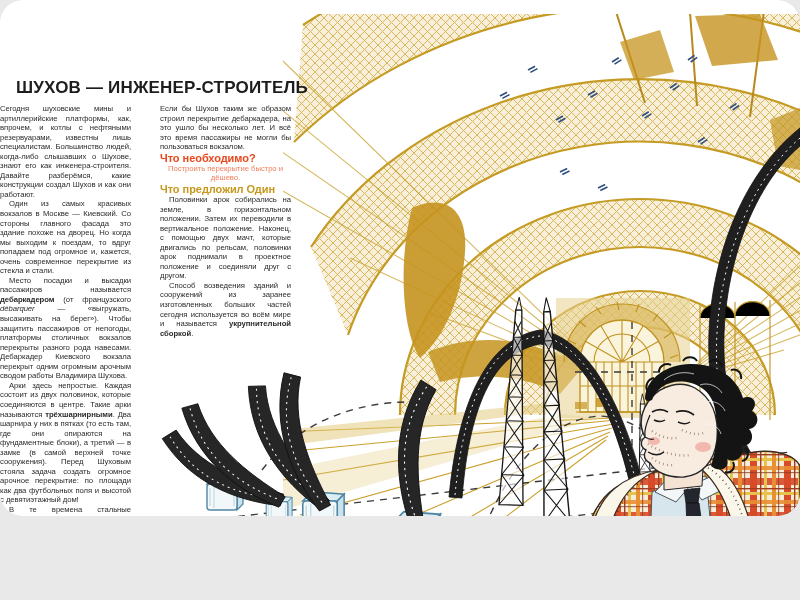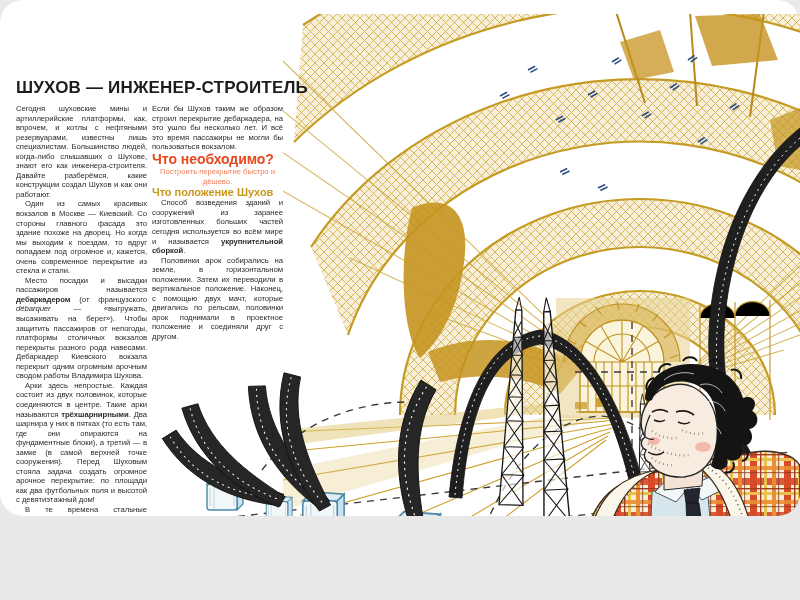--- a/index.html
+++ b/index.html
@@ -4,24 +4,24 @@
 <style>
   html,body{margin:0;padding:0;background:#e9e9e9;}
   .page{position:relative;width:800px;height:516px;background:#ffffff;overflow:hidden;
         font-family:Liberation Sans, sans-serif;border-radius:23px;}
   .ill{position:absolute;left:0;top:0;}
   .article{position:absolute;left:0;top:0;width:800px;height:600px;pointer-events:none;}
   .title{position:absolute;left:16px;top:78px;width:300px;margin:0;
          font-size:17px;font-weight:700;color:#1d1d1d;letter-spacing:.2px;}
   .col{position:absolute;top:104px;width:131px;color:#2b2b2b;
        font-size:7.7px;line-height:1.24;text-align:justify;letter-spacing:-0.05px;}
-  .col1{left:16px;} .col2{left:152px;}
+  .col1{left:0;} .col2{left:160px;}
   .col p{margin:0;}
   .col p.ind{text-indent:9px;}
-  .h-need{margin:21px 0 3px;font-size:14px;font-weight:700;color:#E8481C;line-height:1.1;}
+  .h-need{margin:21px 0 3px;font-size:11px;font-weight:700;color:#E8481C;line-height:1.1;}
   .need-text{color:#EF7F5A;text-align:center;}
   .h-prop{margin:15px 0 3px;font-size:11px;font-weight:700;color:#C7981B;line-height:1.1;}
   .col b{font-weight:700;} .col i{font-style:italic;margin-top:44px;}
 </style>
 </head>
 <body>
 
 <div class="page">
 
 <svg class="ill" width="800" height="600" viewBox="0 0 800 600">
@@ -312,19 +312,19 @@
     <p class="ind">Один из самых красивых вокзалов в Москве — Киевский. Со стороны главного фасада это здание похоже на дворец. Но когда мы выходим к поездам, то вдруг попадаем под огромное и, кажется, очень современное перекрытие из стекла и стали.</p>
     <p class="ind"><span>Место посадки и высадки пассажиров называется </span><b>дебаркадером</b><span> (от французского </span><i>débarquer</i><span> — «выгружать, высаживать на берег»). Чтобы защитить пассажиров от непогоды, платформы столичных вокзалов перекрыты разного рода навесами. Дебаркадер Киевского вокзала перекрыт одним огромным арочным сводом работы Владимира Шухова.</span></p>
     <p class="ind"><span>Арки здесь непростые. Каждая состоит из двух половинок, которые соединяются в центре. Такие арки называются </span><b>трёхшарнирными</b><span>. Два шарнира у них в пятках (то есть там, где они опираются на фундаментные блоки), а третий — в замке (в самой верхней точке сооружения). Перед Шуховым стояла задача создать огромное арочное перекрытие: по площади как два футбольных поля и высотой с девятиэтажный дом!</span></p>
     <p class="ind">В те времена стальные конструкции строили из маленьких частей и каждую из них сразу устанавливали в проектное положение. Например, при строительстве Эйфелевой башни тысячи деталей по одной поднимали краном на башню и монтировали в нужном месте.</p>
   </div>
 
   <div class="col col2">
     <p>Если бы Шухов таким же образом строил перекрытие дебаркадера, на это ушло бы несколько лет. И всё это время пассажиры не могли бы пользоваться вокзалом.</p>
     <p class="h-need">Что необходимо?</p>
     <p class="need-text">Построить перекрытие быстро и дёшево.</p>
-    <p class="h-prop">Что положение Шухов</p>
+    <p class="h-prop">Что предложил Один</p>
+    <p class="ind">Половинки арок собирались на земле, в горизонтальном положении. Затем их переводили в вертикальное положение. Наконец, с помощью двух мачт, которые двигались по рельсам, половинки арок поднимали в проектное положение и соединяли друг с другом.</p>
     <p class="ind"><span>Способ возведения зданий и сооружений из заранее изготовленных больших частей сегодня используется во всём мире и называется </span><b>укрупнительной сборкой</b><span>.</span></p>
-    <p class="ind">Половинки арок собирались на земле, в горизонтальном положении. Затем их переводили в вертикальное положение. Наконец, с помощью двух мачт, которые двигались по рельсам, половинки арок поднимали в проектное положение и соединяли друг с другом.</p>
   </div>
 </div>
 
 </div>
 
 </body></html>

